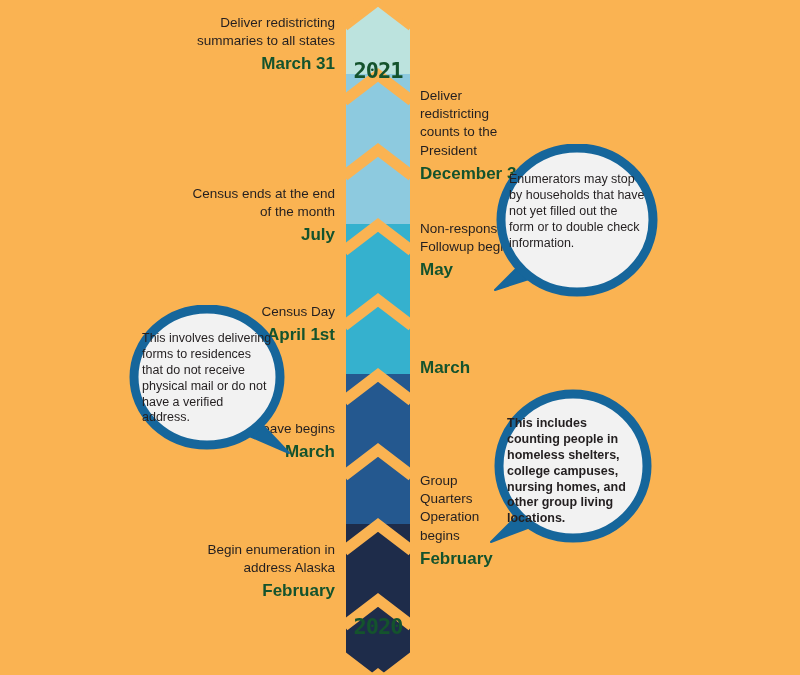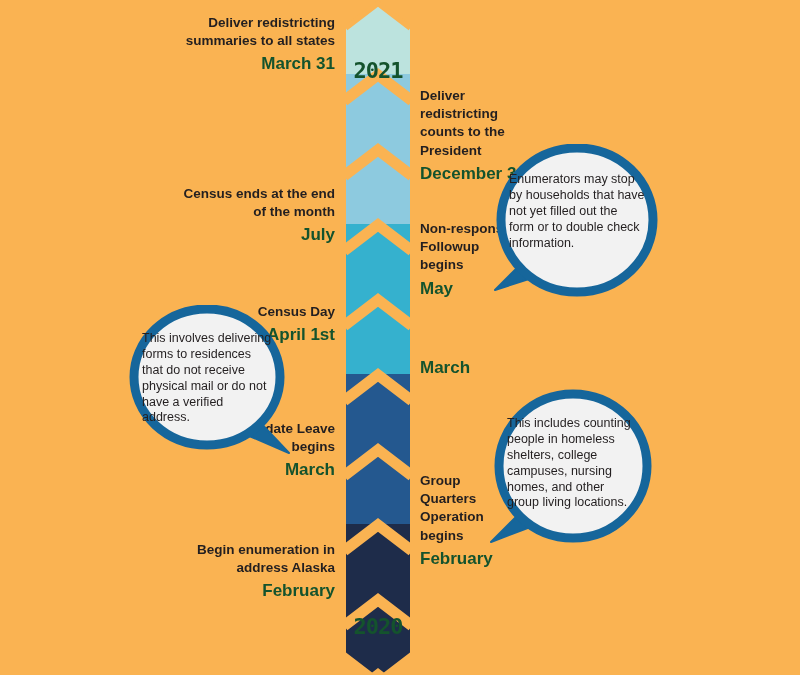--- a/index.html
+++ b/index.html
@@ -46,21 +46,21 @@
 
   
   .milestone {
     position: absolute;
     font-size: 13.5px;
     line-height: 1.35;
     color: #231F20;
   }
   .milestone.left  { text-align: right; }
   .milestone.right { text-align: left; }
-  .milestone .desc { display: block; font-weight: bold; }
+  .milestone .desc { display: block; }
   .milestone .date {
     display: block;
     color: #14532d;
     font-weight: bold;
     font-size: 17px;
     margin-top: 3px;
   }
 
   
   .callout {
@@ -176,16 +176,16 @@
       <ellipse cx="82" cy="72" rx="73" ry="68" fill="#F2F2F2" stroke="#16669B" stroke-width="9"></ellipse>
     </svg>
     <div class="bubble-text" style="left:17px; top:26px; width:132px;">This involves delivering forms to residences that do not receive physical mail or do not have a verified address.</div>
   </div>
 
   <div class="callout" style="left:485px; top:388px; width:172px; height:164px;">
     <svg class="bubble-svg" width="172" height="164" viewBox="0 0 172 164" xmlns="http://www.w3.org/2000/svg">
       <path d="M 40 120 L 6 154 L 48 138 Z" fill="#16669B" stroke="#16669B" stroke-width="2" stroke-linejoin="round"></path>
       <ellipse cx="88" cy="78" rx="74" ry="72" fill="#F2F2F2" stroke="#16669B" stroke-width="9"></ellipse>
     </svg>
-    <div class="bubble-text" style="left:22px; top:28px; width:132px;">This includes counting people in homeless shelters, college campuses, nursing homes, and other group living locations.</div>
+    <div class="bubble-text" style="left:22px; top:28px; width:132px;font-weight:bold;">This includes counting people in homeless shelters, college campuses, nursing homes, and other group living locations.</div>
   </div>
 
 </div>
 
 </body></html>

